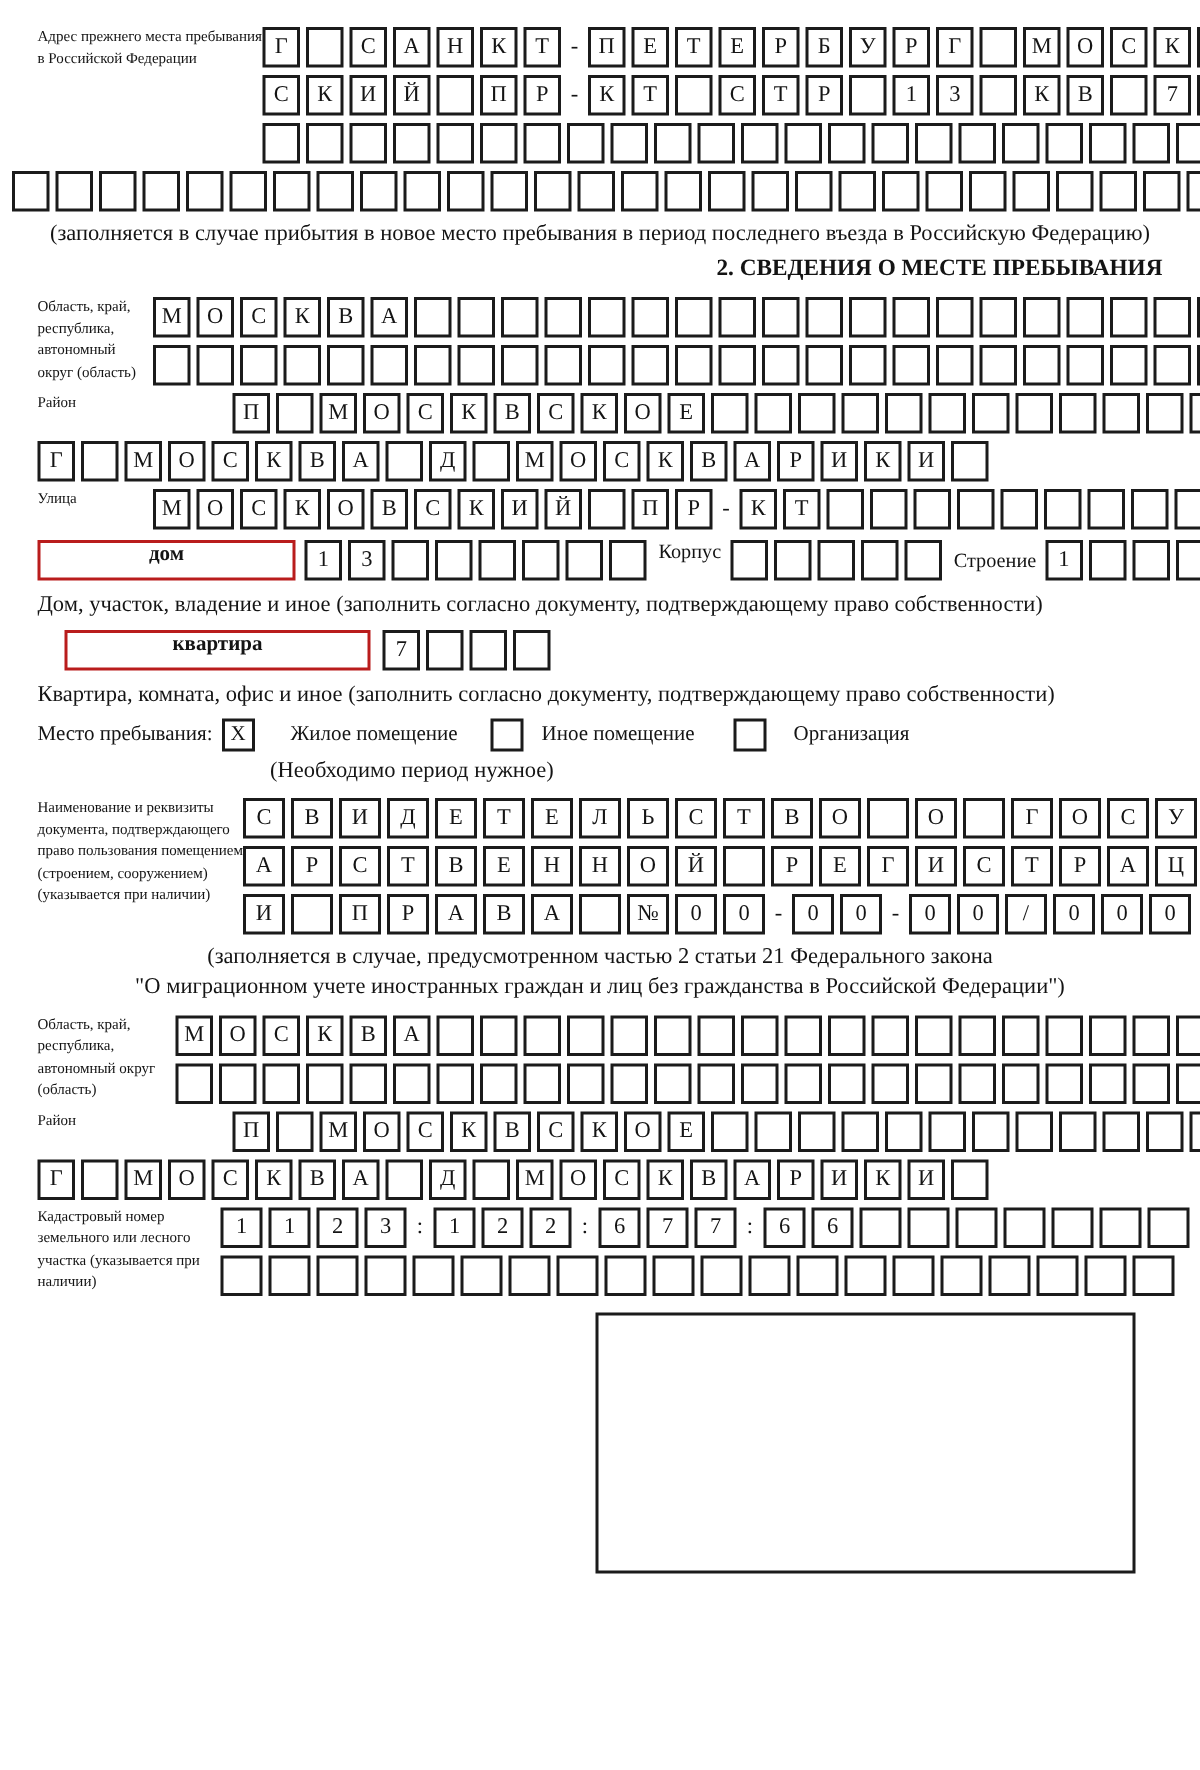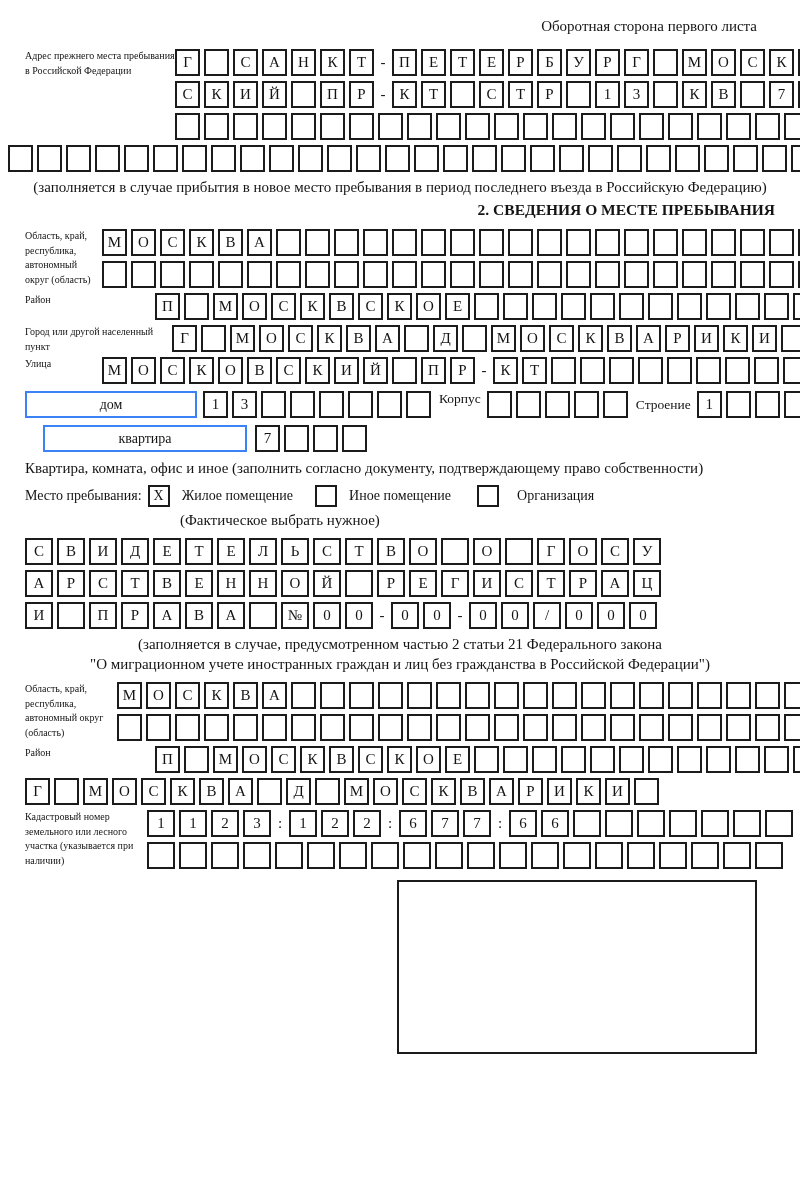--- a/index.html
+++ b/index.html
@@ -12,38 +12,37 @@
   .cells{display:flex;gap:4px;margin-bottom:5px;}
   .cell{box-sizing:content-box;width:21px;height:23px;border:2px solid #1b1b1b;
         display:flex;align-items:center;justify-content:center;
         font-size:15px;flex-shrink:0;background:#fff;}
   .wide .cell{width:24px;}
   .sep{width:10px;height:27px;display:flex;align-items:center;justify-content:center;
        font-size:15px;flex-shrink:0;}
   .caption{font-size:15px;line-height:1.35;}
   .center{text-align:center;}
   .sectitle{font-size:15.5px;font-weight:bold;text-align:right;margin:4px 0 10px 0;}
-  .named-box{box-sizing:content-box;height:23px;border:2px solid #3b82f6;
-             display:flex;align-items:center;justify-content:center;font-size:14px;flex-shrink:0;}
+  .named-box{box-sizing:content-box;height:23px;border:2px solid #b91c1c;
+             display:flex;align-items:flex-start;justify-content:center;font-size:14px;flex-shrink:0;font-weight:bold;}
   .inline-label{font-size:13.5px;align-self:center;flex-shrink:0;}
   .chk{box-sizing:content-box;width:18px;height:18px;border:2px solid #1b1b1b;
        display:inline-flex;align-items:center;justify-content:center;
        font-size:14px;vertical-align:middle;flex-shrink:0;}
   .opt{font-size:14px;align-self:center;}
   .mesto-row{display:flex;align-items:center;margin-top:6px;text-align:right;}
   .stamp{box-sizing:border-box;width:360px;height:174px;border:2px solid #1b1b1b;
          margin-left:372px;margin-top:6px;}
   .mb0{margin-bottom:0;}
 </style>
 </head>
 <body>
 
 <div class="page">
 
-  <div class="hnote">Оборотная сторона первого листа</div>
 
   <div class="frow">
     <div class="flabel" style="width:150px">Адрес прежнего места пребывания в Российской Федерации</div>
     <div>
       <div class="cells">
           <span class="cell">Г</span>
           <span class="cell"></span>
           <span class="cell">С</span>
           <span class="cell">А</span>
           <span class="cell">Н</span>
@@ -234,21 +233,20 @@
         <span class="cell"></span>
         <span class="cell"></span>
         <span class="cell"></span>
         <span class="cell"></span>
         <span class="cell"></span>
         <span class="cell"></span>
       </div>
   </div>
 
   <div class="frow">
-    <div class="flabel" style="width:147px">Город или другой населенный пункт</div>
     <div class="cells">
         <span class="cell">Г</span>
         <span class="cell"></span>
         <span class="cell">М</span>
         <span class="cell">О</span>
         <span class="cell">С</span>
         <span class="cell">К</span>
         <span class="cell">В</span>
         <span class="cell">А</span>
         <span class="cell"></span>
@@ -322,46 +320,48 @@
         <span class="cell"></span>
       </div>
     <div class="inline-label" style="margin:0 6px 0 8px">Строение</div>
     <div class="cells mb0">
         <span class="cell">1</span>
         <span class="cell"></span>
         <span class="cell"></span>
         <span class="cell"></span>
       </div>
   </div>
+  <div class="caption" style="margin-top:5px">Дом, участок, владение и иное (заполнить согласно документу, подтверждающему право собственности)</div>
 
   <div class="frow" style="margin-top:6px">
     <div class="named-box" style="width:200px;margin-left:18px">
       <span>квартира</span>
     </div>
     <div class="cells mb0" style="margin-left:8px">
         <span class="cell">7</span>
         <span class="cell"></span>
         <span class="cell"></span>
         <span class="cell"></span>
       </div>
   </div>
   <div class="caption" style="margin-top:6px">Квартира, комната, офис и иное (заполнить согласно документу, подтверждающему право собственности)</div>
 
   <div class="mesto-row">
     <span class="opt">Место пребывания:</span>
     <span class="chk" style="margin-left:6px">X</span>
-    <span class="opt" style="margin-left:12px">Жилое помещение</span>
+    <span class="opt" style="margin-left:24px">Жилое помещение</span>
     <span class="chk" style="margin-left:22px"></span>
     <span class="opt" style="margin-left:12px">Иное помещение</span>
     <span class="chk" style="margin-left:26px"></span>
     <span class="opt" style="margin-left:18px">Организация</span>
   </div>
-  <div class="caption" style="margin:3px 0 8px 155px">(Фактическое выбрать нужное)</div>
-
-  <div class="frow">
+  <div class="caption" style="margin:3px 0 8px 155px">(Необходимо период нужное)</div>
+
+  <div class="frow">
+    <div class="flabel" style="width:137px">Наименование и реквизиты документа, подтверждающего право пользования помещением (строением, сооружением) (указывается при наличии)</div>
     <div>
       <div class="cells wide">
           <span class="cell">С</span>
           <span class="cell">В</span>
           <span class="cell">И</span>
           <span class="cell">Д</span>
           <span class="cell">Е</span>
           <span class="cell">Т</span>
           <span class="cell">Е</span>
           <span class="cell">Л</span>

